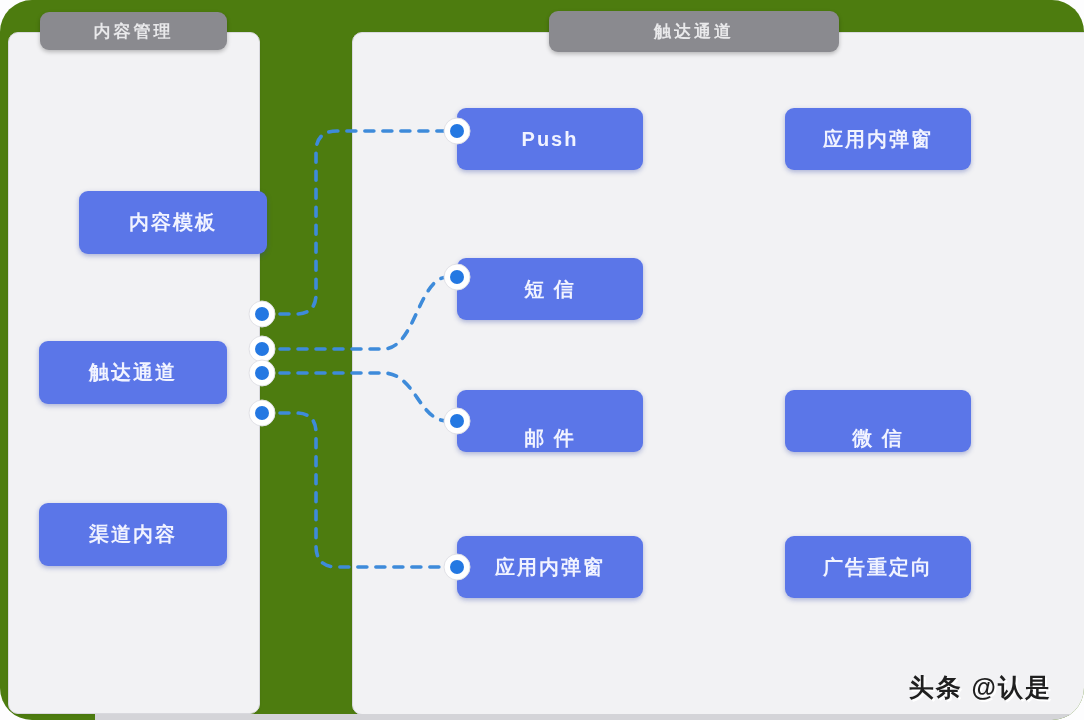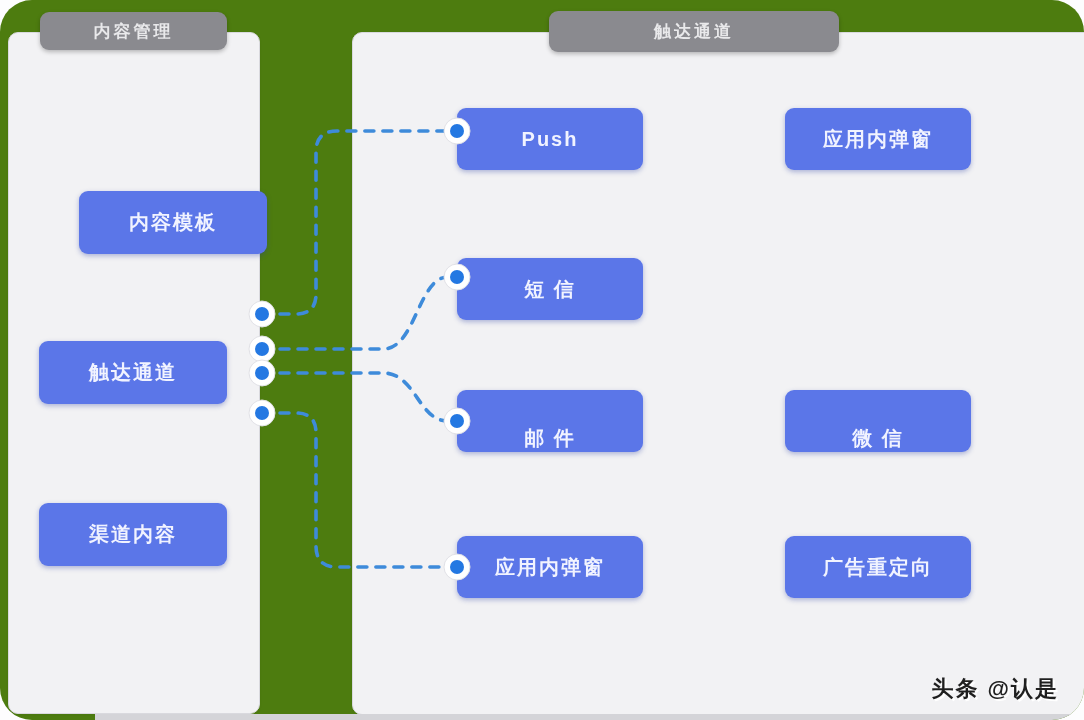--- a/index.html
+++ b/index.html
@@ -35,22 +35,22 @@
   .wire{fill:none;stroke:#3e8bda;stroke-width:3.6;stroke-linecap:round;
         stroke-dasharray:9 9;}
   .dot-outer{fill:#ffffff;stroke:#e1e1e6;stroke-width:1;}
   .dot-inner{fill:#2478e2;}
 
   
   .bottom-strip{position:absolute;left:95px;top:714px;width:989px;height:6px;
                 background:#d4d4d8;z-index:1;}
 
   
-  .watermark{position:absolute;right:25px;bottom:16px;z-index:7;
-             font-size:22px;font-weight:bold;color:#1f1f1f;letter-spacing:2px;
+  .watermark{position:absolute;right:32px;bottom:16px;z-index:7;
+             font-size:25px;font-weight:bold;color:#1f1f1f;letter-spacing:2px;
              text-shadow:2px 2px 0 #ffffff;}
 </style>
 </head>
 <body>
 
 <div class="canvas">
 
   <div class="panel panel-left"></div>
   <div class="panel panel-right"></div>
   <div class="bottom-strip"></div>

